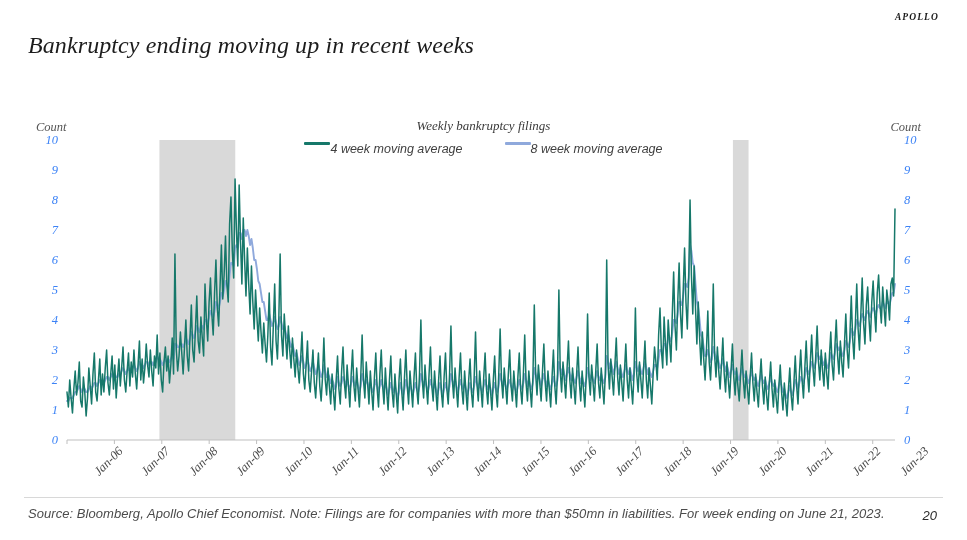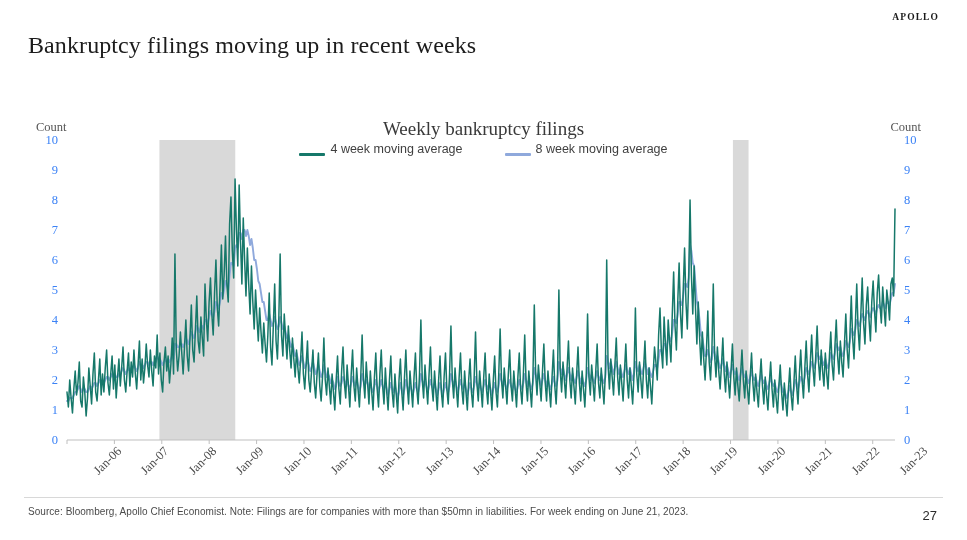--- a/index.html
+++ b/index.html
@@ -1,21 +1,21 @@
 <!DOCTYPE html>
 <html><head>
 <meta charset="utf-8">
 <style>
   html,body{margin:0;padding:0;}
   body{
     width:967px;height:540px;background:#ffffff;overflow:hidden;
     font-family:"Liberation Sans", sans-serif;color:#3f3f3f;
     position:relative;
   }
-  #slide{position:absolute;inset:0;}
+  #slide{position:absolute;inset:0;font-style:italic;}
 
   
   .brand{
     position:absolute;top:12px;right:28px;
     font-family:"Liberation Serif", serif;
     font-size:9.5px;letter-spacing:1.1px;font-weight:700;color:#1a1a1a;
   }
 
   
   .slide-title{
@@ -31,30 +31,30 @@
   .axis-caption{
     position:absolute;font-size:12.5px;color:#555;
     font-family:"Liberation Serif", serif;
   }
   #cap-left{left:36px;top:10px;}
   #cap-right{right:46px;top:10px;}
 
   .chart-title{
     position:absolute;left:0;right:0;top:8px;text-align:center;
     font-family:"Liberation Serif", serif;
-    font-size:19px;color:#3a3a3a;
+    font-size:13px;color:#3a3a3a;
   }
 
   
   .legend{
     position:absolute;top:32px;left:0;right:0;
     display:flex;justify-content:center;gap:42px;
     font-size:12.5px;color:#3f3f3f;
   }
-  .legend-item{display:flex;align-items:flex-end;gap:5px;white-space:nowrap;}
+  .legend-item{display:flex;align-items:flex-start;white-space:nowrap;}
   .swatch{display:inline-block;width:26px;height:3px;border-radius:1px;}
 
   
   #plot{
     position:absolute;left:67px;top:30px;width:828px;height:300px;
   }
   #plot svg{display:block;width:100%;height:100%;overflow:visible;}
 
   .ytick{
     position:absolute;font-size:12.5px;color:#3b82f6;
@@ -73,35 +73,35 @@
     white-space:nowrap;
     text-align:right;
   }
 
   
   .rule{
     position:absolute;left:24px;right:24px;top:497px;height:1px;background:#d8d8d8;
   }
   .source{
     position:absolute;left:28px;top:506px;
-    font-size:10px;color:#4b4b4b;letter-spacing:.05px;white-space:nowrap;
+    font-size:13px;color:#4b4b4b;letter-spacing:.05px;white-space:nowrap;
   }
   .pagenum{
     position:absolute;right:30px;top:508px;
     font-size:13px;color:#2b2b2b;
   }
 </style>
 </head>
 <body>
 
 <div id="slide">
 
   <div class="brand">APOLLO</div>
 
-  <div class="slide-title">Bankruptcy filings moving up in recent weeks</div>
+  <div class="slide-title">Bankruptcy ending moving up in recent weeks</div>
 
   <div id="chart">
 
     <div class="axis-caption" id="cap-left">Count</div>
     <div class="axis-caption" id="cap-right">Count</div>
 
     <div class="chart-title">Weekly bankruptcy filings</div>
 
     <div class="legend">
       <div class="legend-item">
@@ -183,15 +183,15 @@
           <div class="xlab" style="left: 724.933px;">Jan-21</div>
           <div class="xlab" style="left: 772.329px;">Jan-22</div>
           <div class="xlab" style="left: 819.724px;">Jan-23</div>
         </div>
     </div>
 
   </div>
 
   <div class="rule"></div>
   <div class="source">Source: Bloomberg, Apollo Chief Economist. Note: Filings are for companies with more than $50mn in liabilities. For week ending on June 21, 2023.</div>
-  <div class="pagenum">27</div>
+  <div class="pagenum">20</div>
 
 </div>
 
 </body></html>

